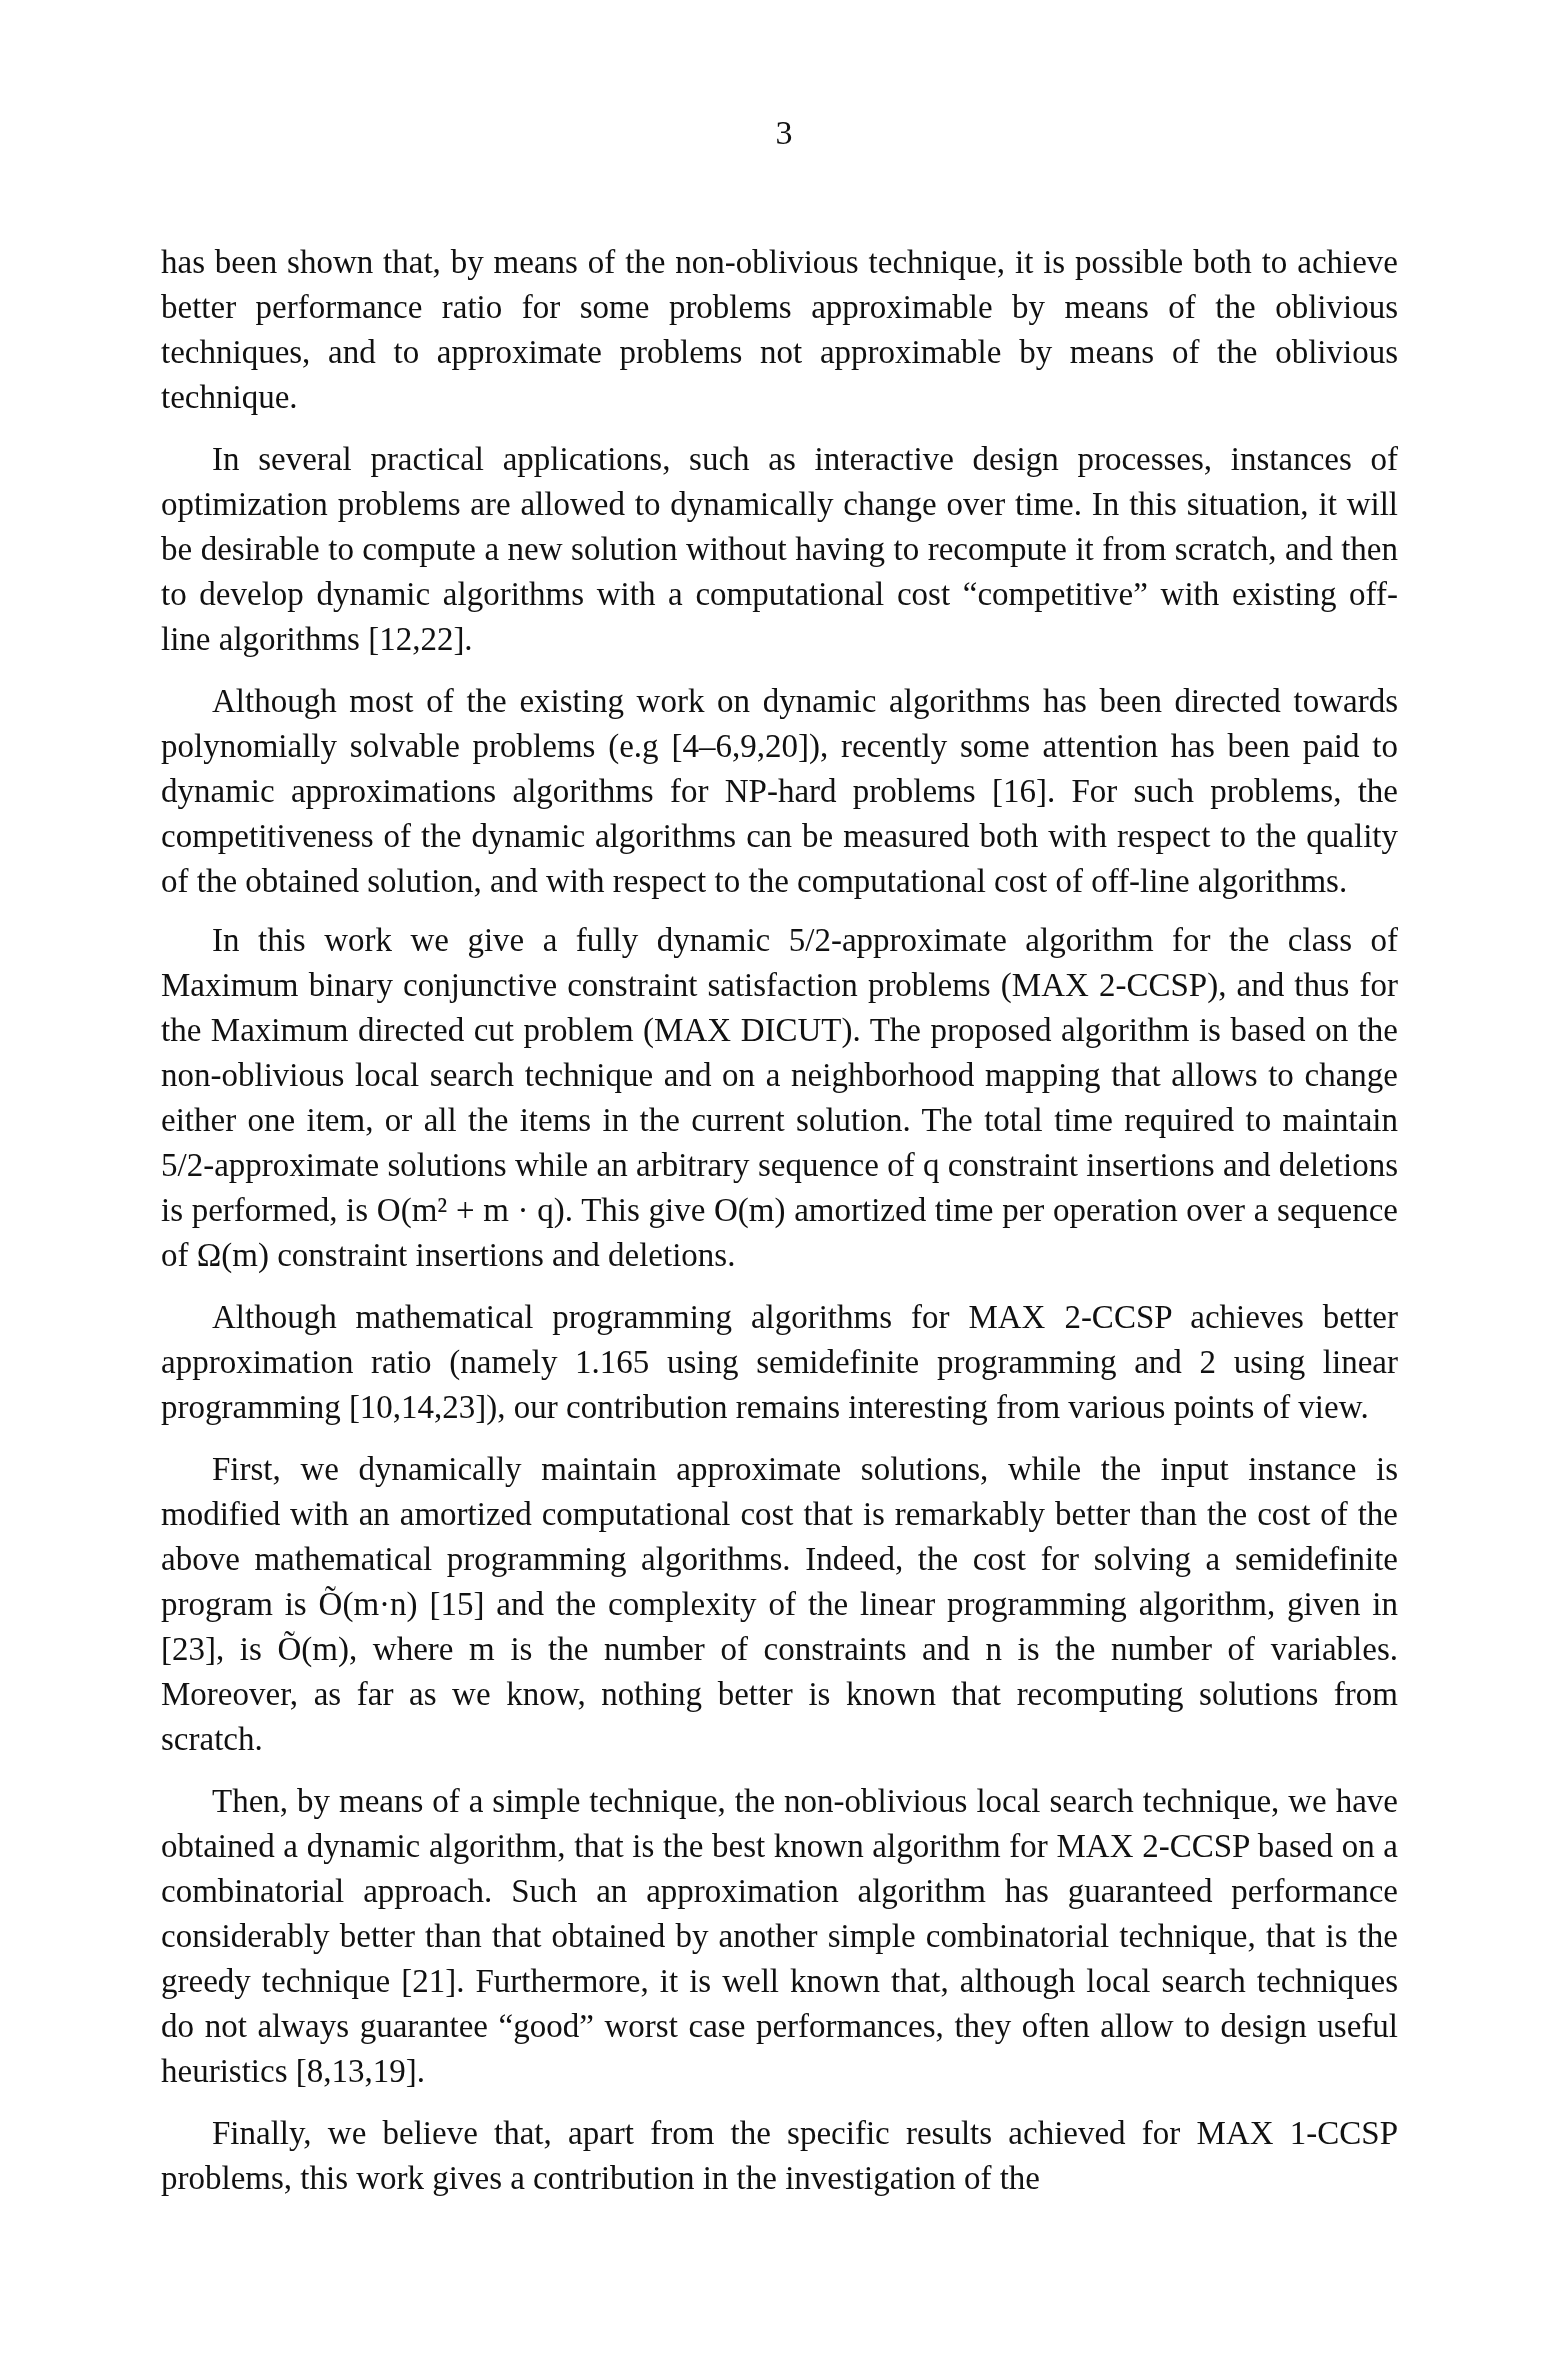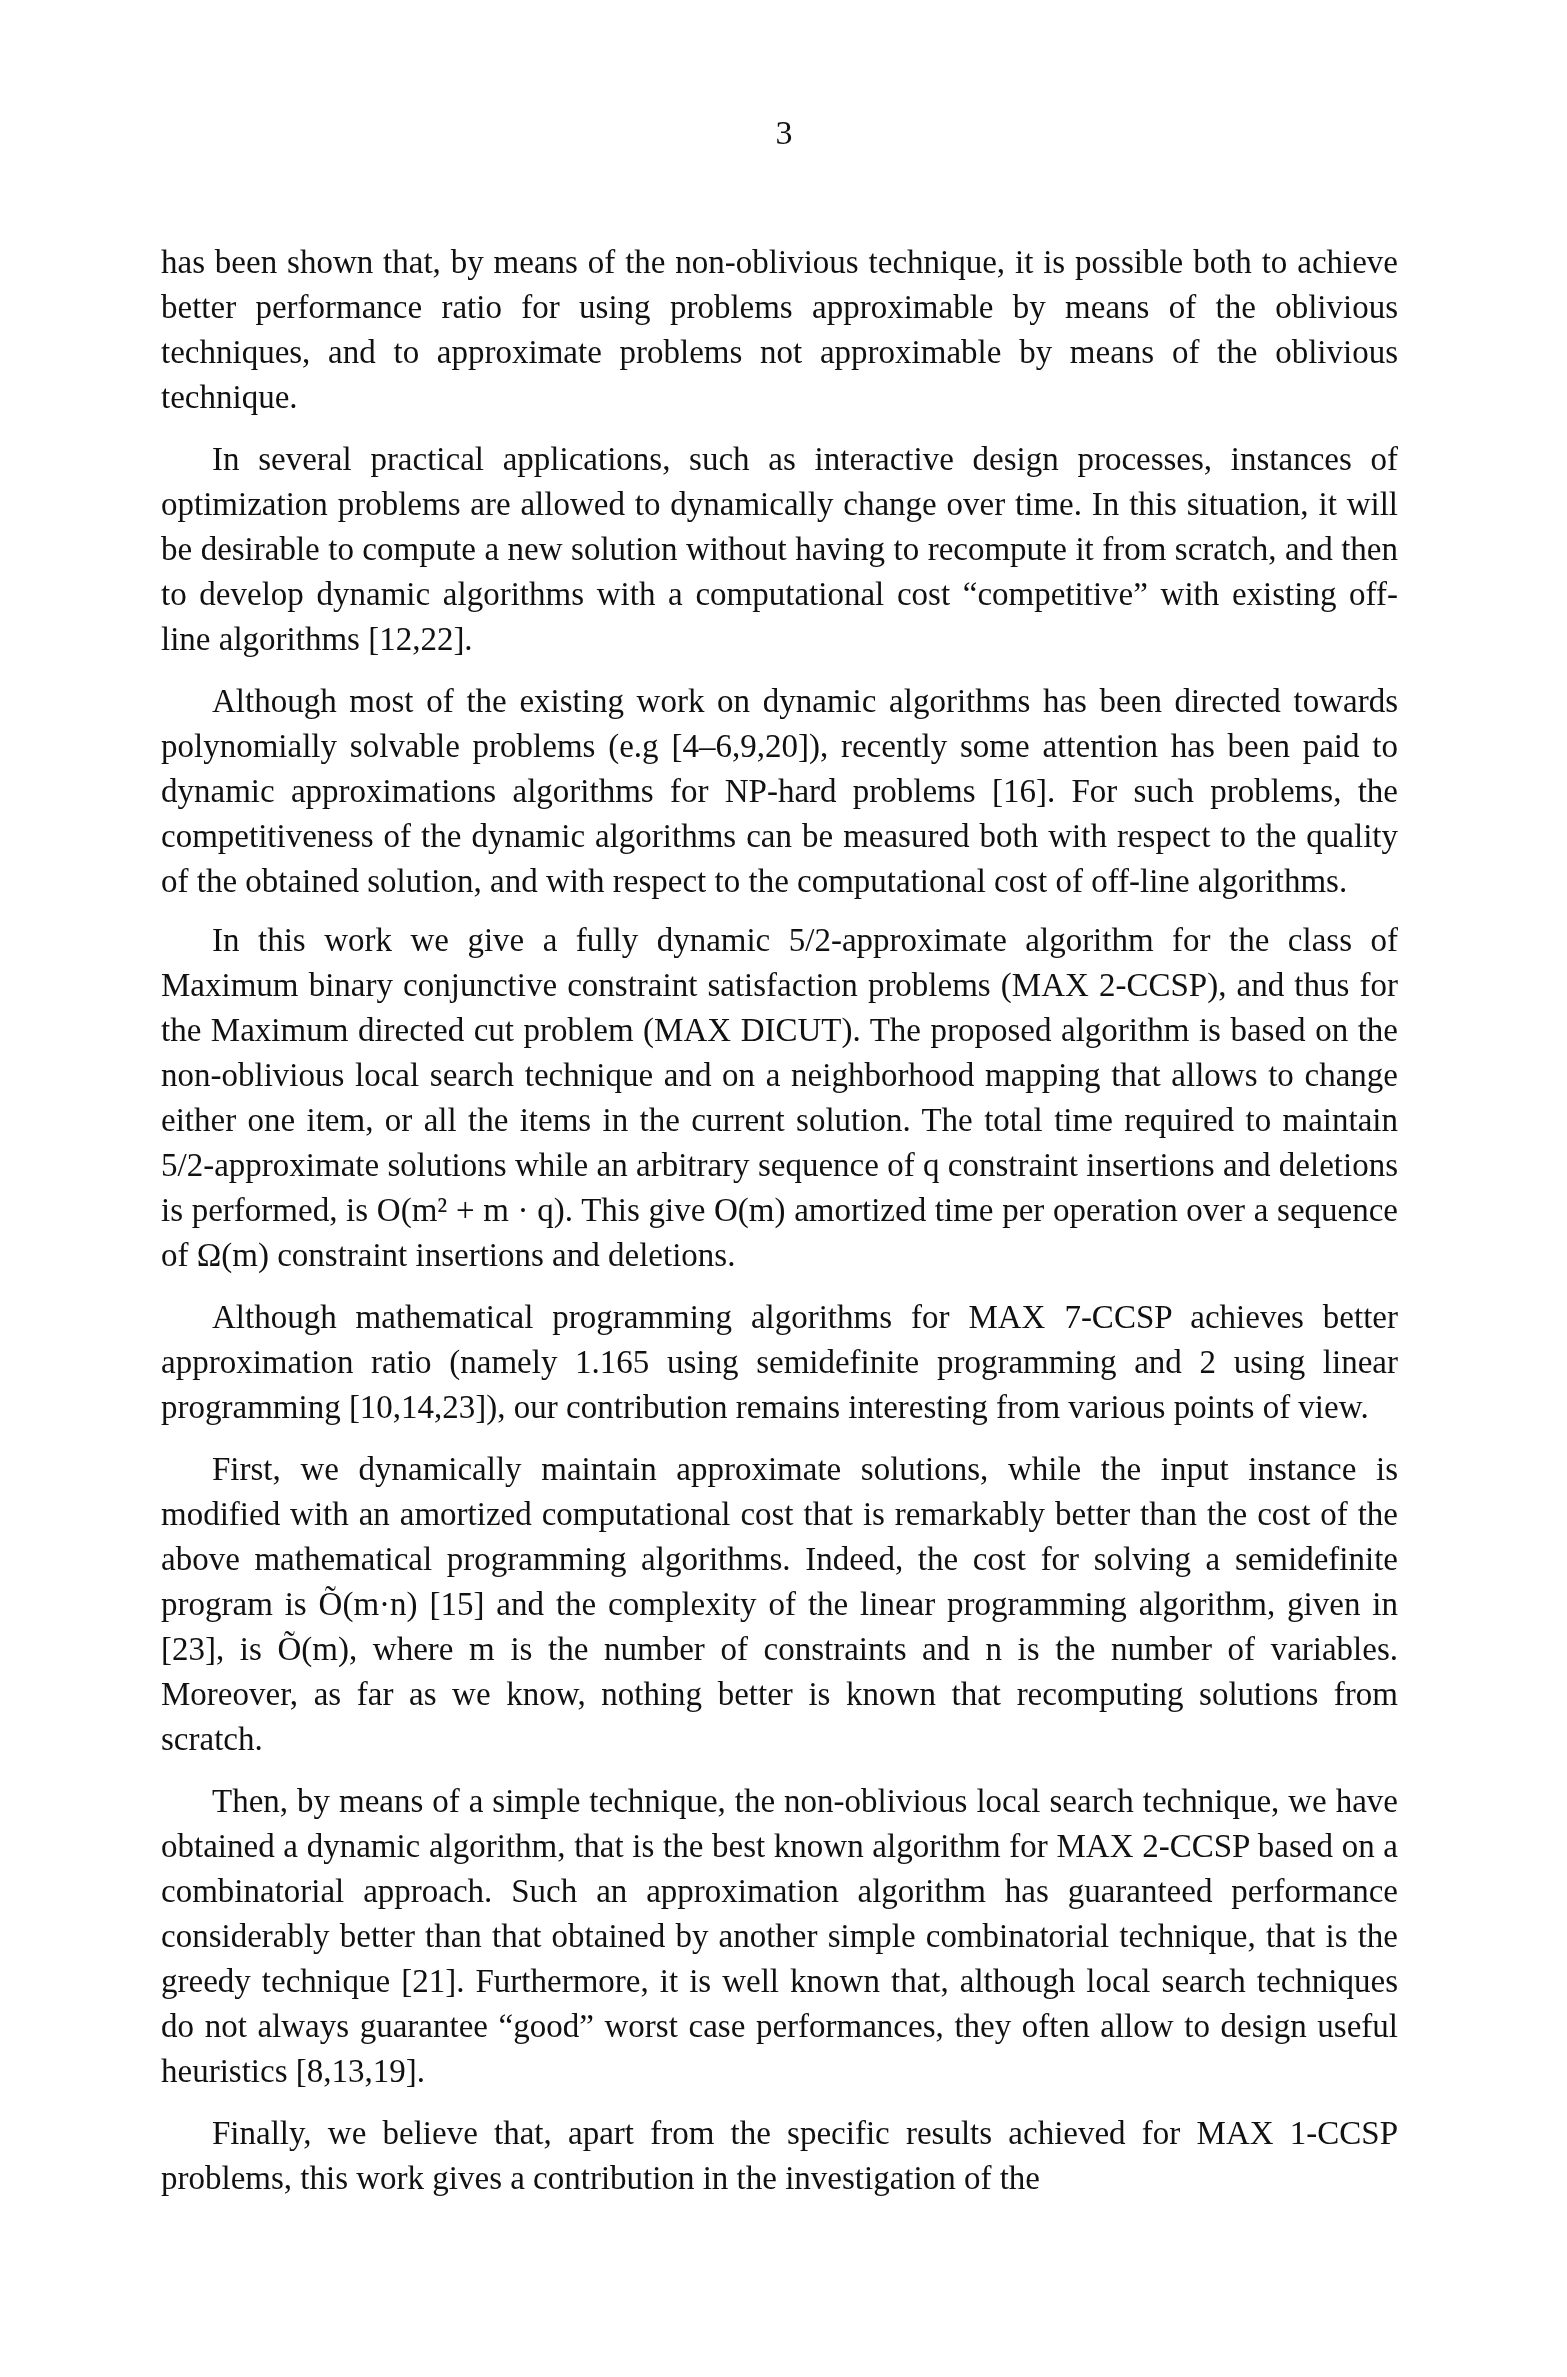--- a/index.html
+++ b/index.html
@@ -46,29 +46,29 @@
   .body-text p.gap-sm { margin-top: 17px; }
   .body-text p.gap-lg { margin-top: 13.7px; }
   .body-text p.gap-none { margin-top: 0px; }
 </style>
 </head>
 <body>
 
 <div class="page-number">3</div>
 
 <div class="body-text">
-  <p class="gap-none">has been shown that, by means of the non-oblivious technique, it is possible both to achieve better performance ratio for using problems approximable by means of the oblivious techniques, and to approximate problems not approximable by means of the oblivious technique.</p>
+  <p class="gap-none">has been shown that, by means of the non-oblivious technique, it is possible both to achieve better performance ratio for some problems approximable by means of the oblivious techniques, and to approximate problems not approximable by means of the oblivious technique.</p>
 
   <p class="indent gap-sm">In several practical applications, such as interactive design processes, in­stances of optimization problems are allowed to dynamically change over time. In this situation, it will be desirable to compute a new solution without having to recompute it from scratch, and then to develop dynamic algorithms with a computational cost “competitive” with existing off-line algorithms [12,22].</p>
 
   <p class="indent gap-sm">Although most of the existing work on dynamic algorithms has been directed towards polynomially solvable problems (e.g [4–6,9,20]), recently some attention has been paid to dynamic approximations algorithms for NP-hard problems [16]. For such problems, the competitiveness of the dynamic algorithms can be measured both with respect to the quality of the obtained solution, and with respect to the computational cost of off-line algorithms.</p>
 
   <p class="indent gap-lg">In this work we give a fully dynamic 5/2-approximate algorithm for the class of Maximum binary conjunctive constraint satisfaction problems (MAX 2-CCSP), and thus for the Maximum directed cut problem (MAX DICUT). The proposed algorithm is based on the non-oblivious local search technique and on a neighborhood mapping that allows to change either one item, or all the items in the current solution. The total time required to maintain 5/2-approximate solutions while an arbitrary sequence of q constraint insertions and deletions is performed, is O(m² + m · q). This give O(m) amortized time per operation over a sequence of Ω(m) constraint insertions and deletions.</p>
 
-  <p class="indent gap-sm">Although mathematical programming algorithms for MAX 7-CCSP achieves better approximation ratio (namely 1.165 using semidefinite programming and 2 using linear programming [10,14,23]), our contribution remains interesting from various points of view.</p>
+  <p class="indent gap-sm">Although mathematical programming algorithms for MAX 2-CCSP achieves better approximation ratio (namely 1.165 using semidefinite programming and 2 using linear programming [10,14,23]), our contribution remains interesting from various points of view.</p>
 
   <p class="indent gap-sm">First, we dynamically maintain approximate solutions, while the input in­stance is modified with an amortized computational cost that is remarkably bet­ter than the cost of the above mathematical programming algorithms. Indeed, the cost for solving a semidefinite program is Õ(m·n) [15] and the complexity of the linear programming algorithm, given in [23], is Õ(m), where m is the number of constraints and n is the number of variables. Moreover, as far as we know, nothing better is known that recomputing solutions from scratch.</p>
 
   <p class="indent gap-sm">Then, by means of a simple technique, the non-oblivious local search tech­nique, we have obtained a dynamic algorithm, that is the best known algorithm for MAX 2-CCSP based on a combinatorial approach. Such an approximation algorithm has guaranteed performance considerably better than that obtained by another simple combinatorial technique, that is the greedy technique [21]. Furthermore, it is well known that, although local search techniques do not always guarantee “good” worst case performances, they often allow to design useful heuristics [8,13,19].</p>
 
   <p class="indent gap-sm">Finally, we believe that, apart from the specific results achieved for MAX 1-CCSP problems, this work gives a contribution in the investigation of the</p>
 </div>
 
 
 </body></html>

